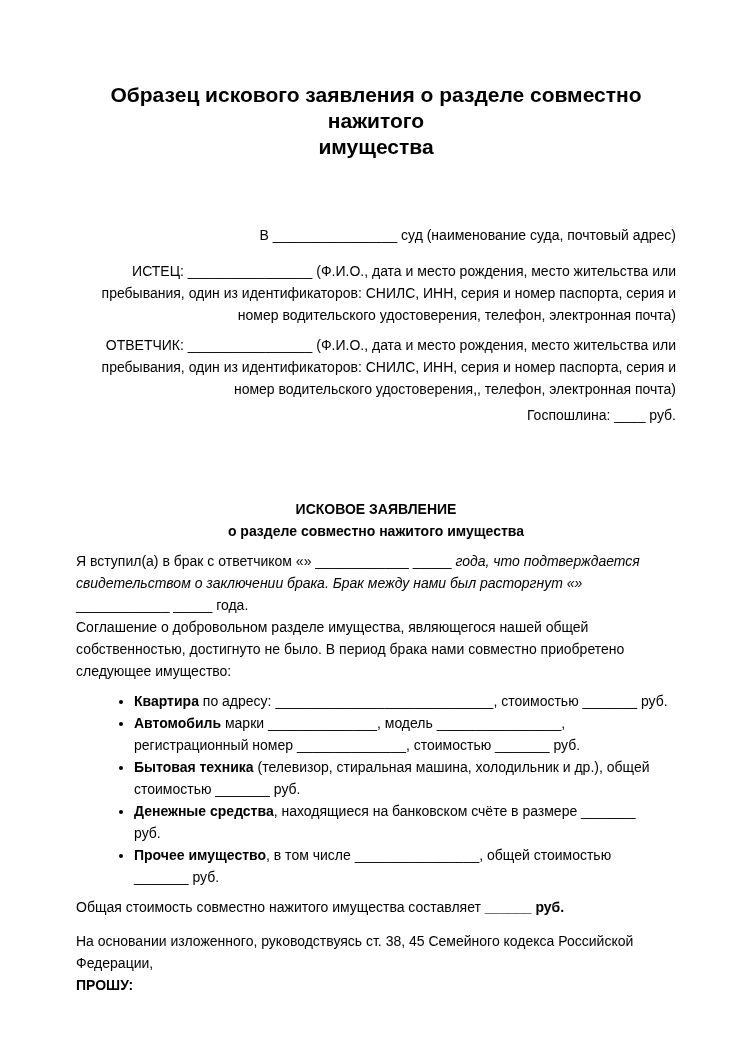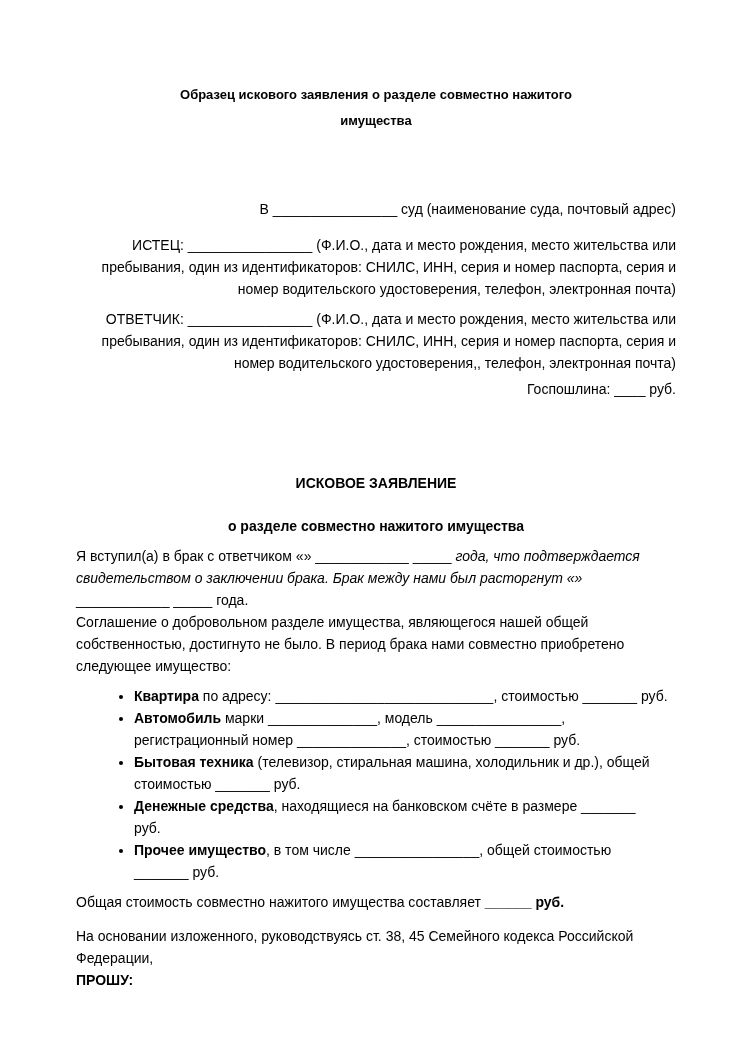--- a/index.html
+++ b/index.html
@@ -14,24 +14,24 @@
     font-family: "Liberation Sans", "DejaVu Sans", sans-serif;
     font-size: 14px;
     line-height: 22px;
     overflow: hidden;
   }
   p, h1, ul { margin: 0; padding: 0; }
   p, li, h1 { white-space: pre-wrap; }
   .b { font-weight: bold; }
   .i { font-style: italic; }
   .right { text-align: right; }
-  .center { text-align: center; margin-top: 21px; }
+  .center { text-align: center; }
   .doc-title {
     margin-top: 6px;
-    font-size: 13px;
+    font-size: 21px;
     line-height: 26px;
     font-weight: bold;
     text-align: center;
   }
   .court    { margin-top: 64px; }
   .plaintiff{ margin-top: 14px; }
   .defendant{ margin-top: 8px; }
   .fee      { margin-top: 4px; }
   .claim-head { margin-top: 72px; text-align: center; }
   .marriage { margin-top: 8px; }

